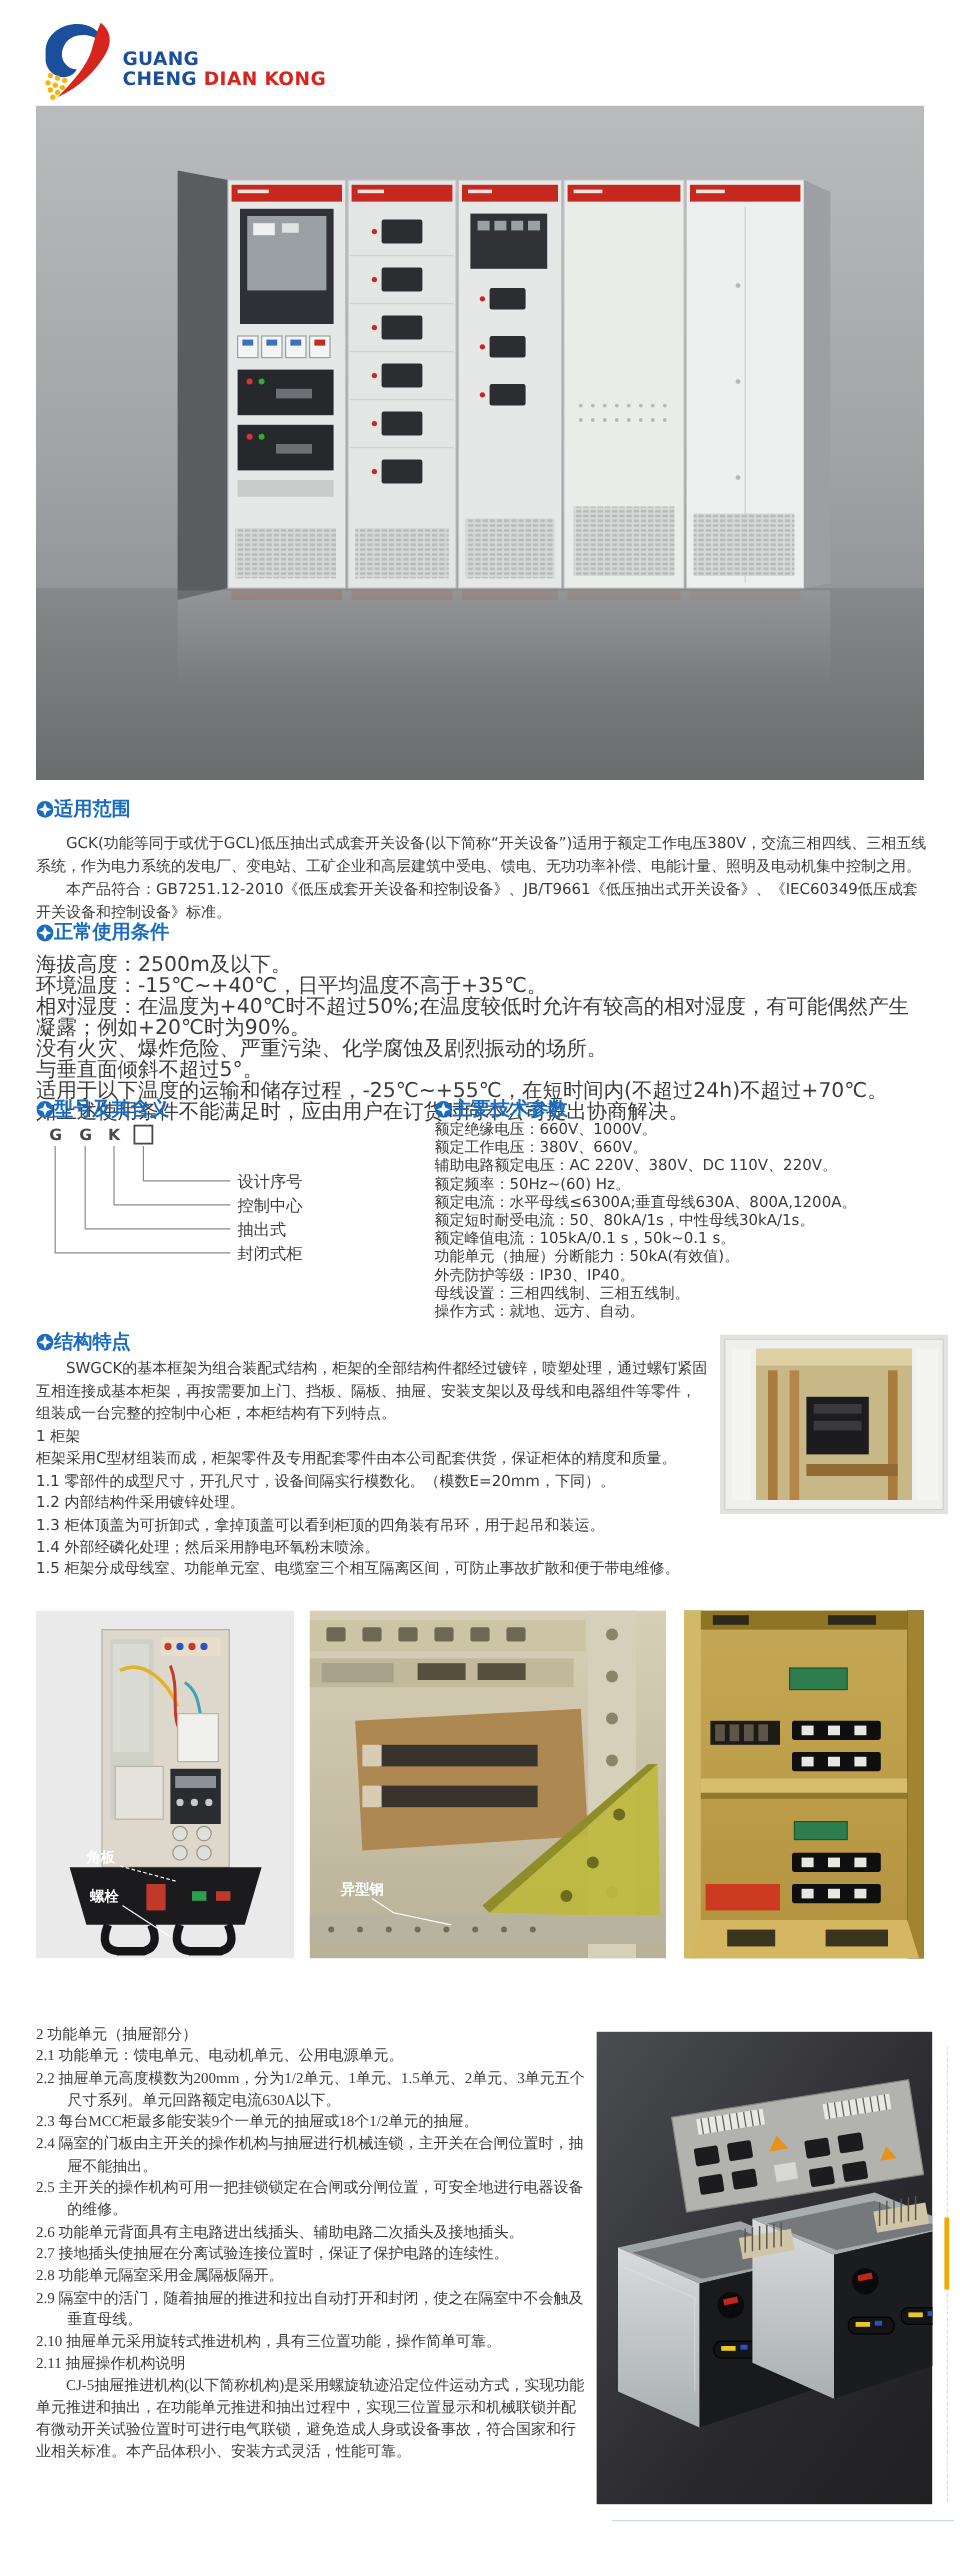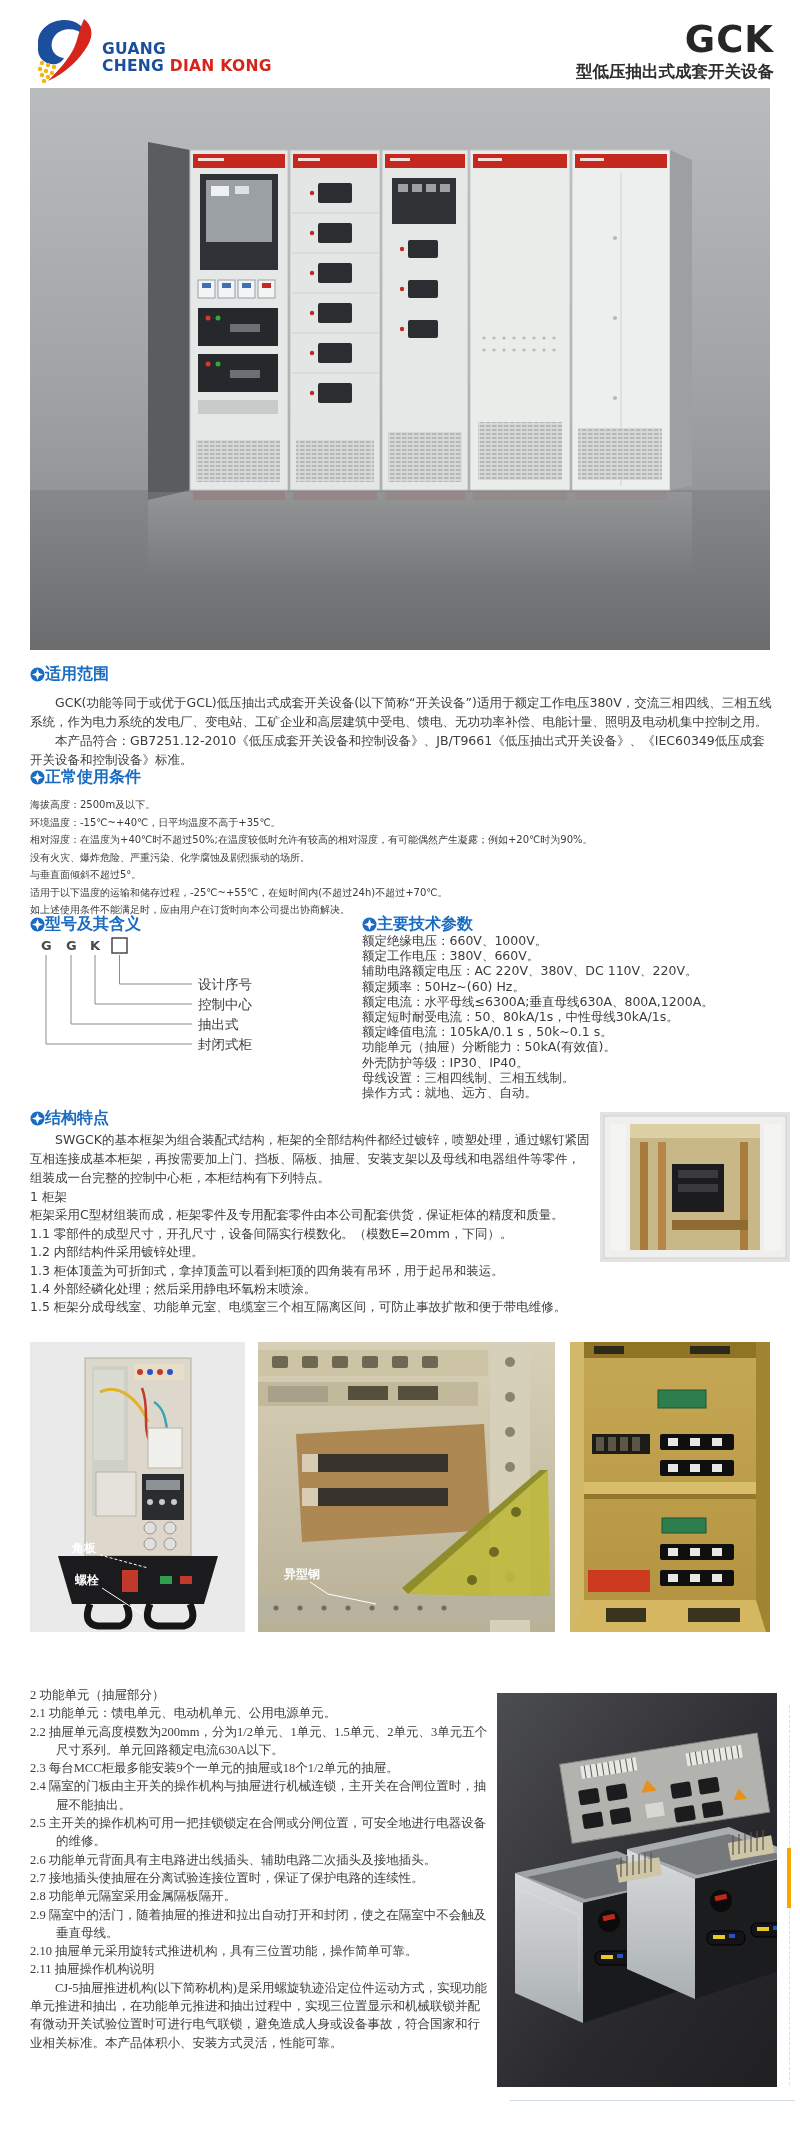--- a/index.html
+++ b/index.html
@@ -12,21 +12,21 @@
   .hdr-right{position:absolute;right:26px;top:22px;text-align:right;}
   .gck{font-size:37px;font-weight:bold;color:#262626;line-height:36px;letter-spacing:1px;}
   .subtitle{font-size:16.5px;font-weight:bold;color:#2e2e2e;margin-top:3px;}
   
   .sec-head{position:absolute;display:flex;align-items:center;gap:0;
             font-size:16px;font-weight:bold;color:#1a6cc0;}
   
   .txt{font-size:12.5px;line-height:19px;}
   .indent{text-indent:2em;margin:0;}
   .lines p{margin:0;}
-  .cond{position:absolute;left:30px;top:796px;width:742px;font-size:10px;line-height:17.5px;}
+  .cond{position:absolute;left:30px;top:796px;width:742px;font-size:17px;line-height:17.5px;}
   .params{position:absolute;left:362px;top:933px;width:430px;font-size:12.5px;line-height:15.2px;}
   .struct-text{position:absolute;left:30px;top:1130px;width:560px;}
   .struct-lines p{margin:0;font-size:12.5px;line-height:18.4px;}
   .unit-text{position:absolute;left:30px;top:1686px;width:462px;font-size:12.5px;line-height:18.3px;font-family:Liberation Serif, serif;}
   .unit-text p{margin:0;}
   .u-item{padding-left:26px;text-indent:-26px;}
   
   .photo{position:absolute;}
   .deco-vline{position:absolute;left:789px;top:1705px;height:380px;width:0;border-left:1px dashed #ddd;}
   .deco-orange{position:absolute;left:787px;top:1848px;width:4px;height:60px;background:#f5a800;}
@@ -53,24 +53,20 @@
         <circle cx="20" cy="68" r="2.2"></circle>
       </g>
     </svg>
   </div>
   <div class="brand">
     <div><span class="blue">GUANG</span></div>
     <div>
       <span class="blue">CHENG</span>
       <span class="red">DIAN KONG</span>
     </div>
-  </div>
-  <div class="hdr-right">
-    <div class="gck">GCK</div>
-    <div class="subtitle">型低压抽出式成套开关设备</div>
   </div>
 
   <div class="photo" style="left:30px;top:88px;">
     <svg width="740" height="562" viewBox="0 0 740 562">
       <defs>
         <linearGradient id="wall" x1="0" y1="0" x2="0" y2="1">
           <stop offset="0" stop-color="#b9bbbd"></stop>
             <stop offset="0.7" stop-color="#a2a4a6"></stop>
             <stop offset="1" stop-color="#94969a"></stop>
         </linearGradient>

